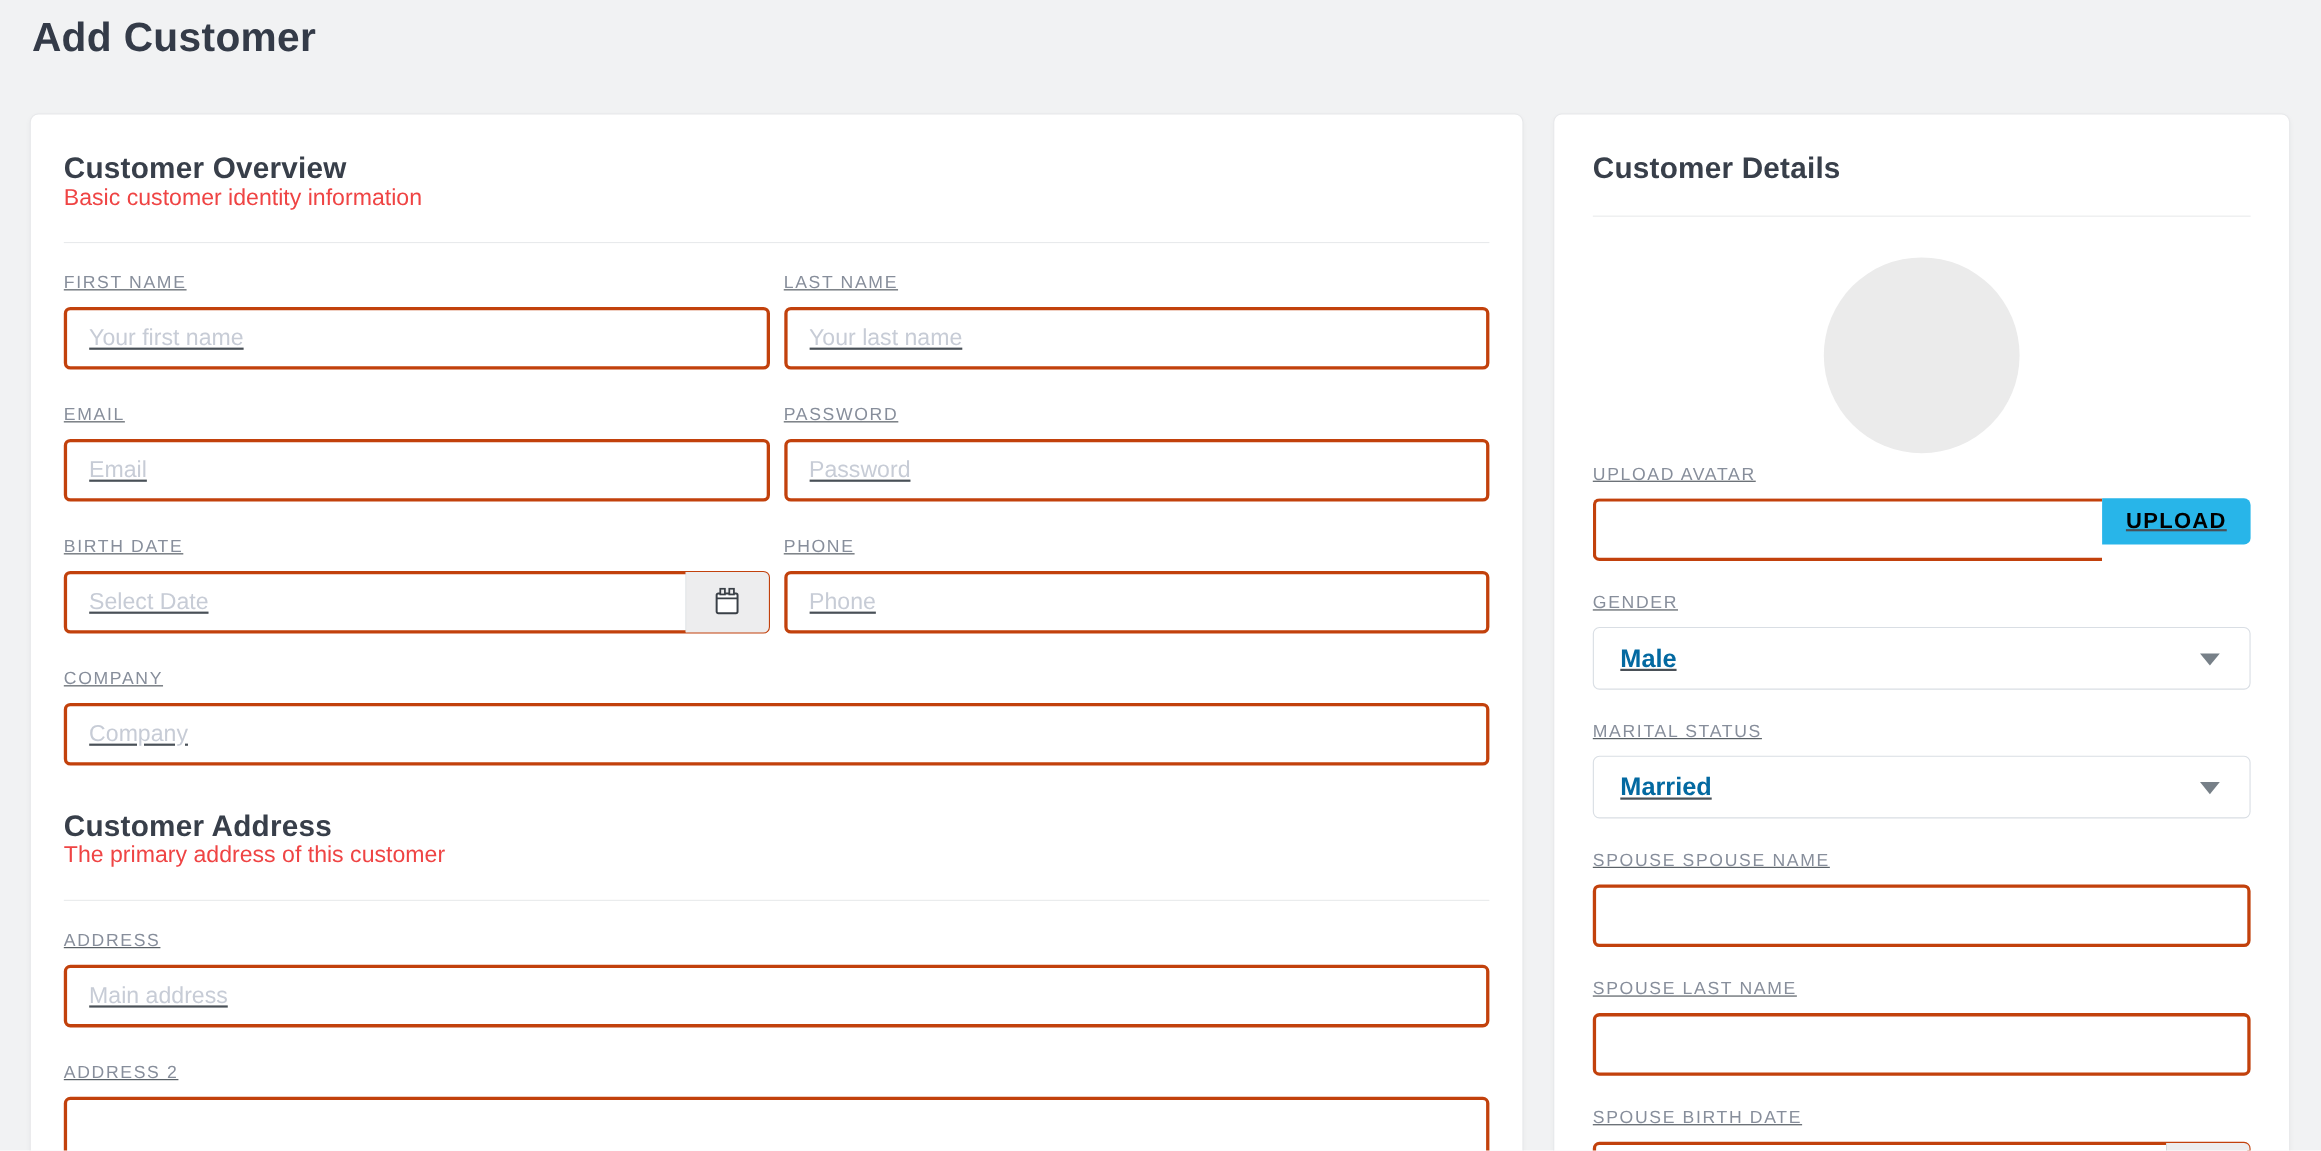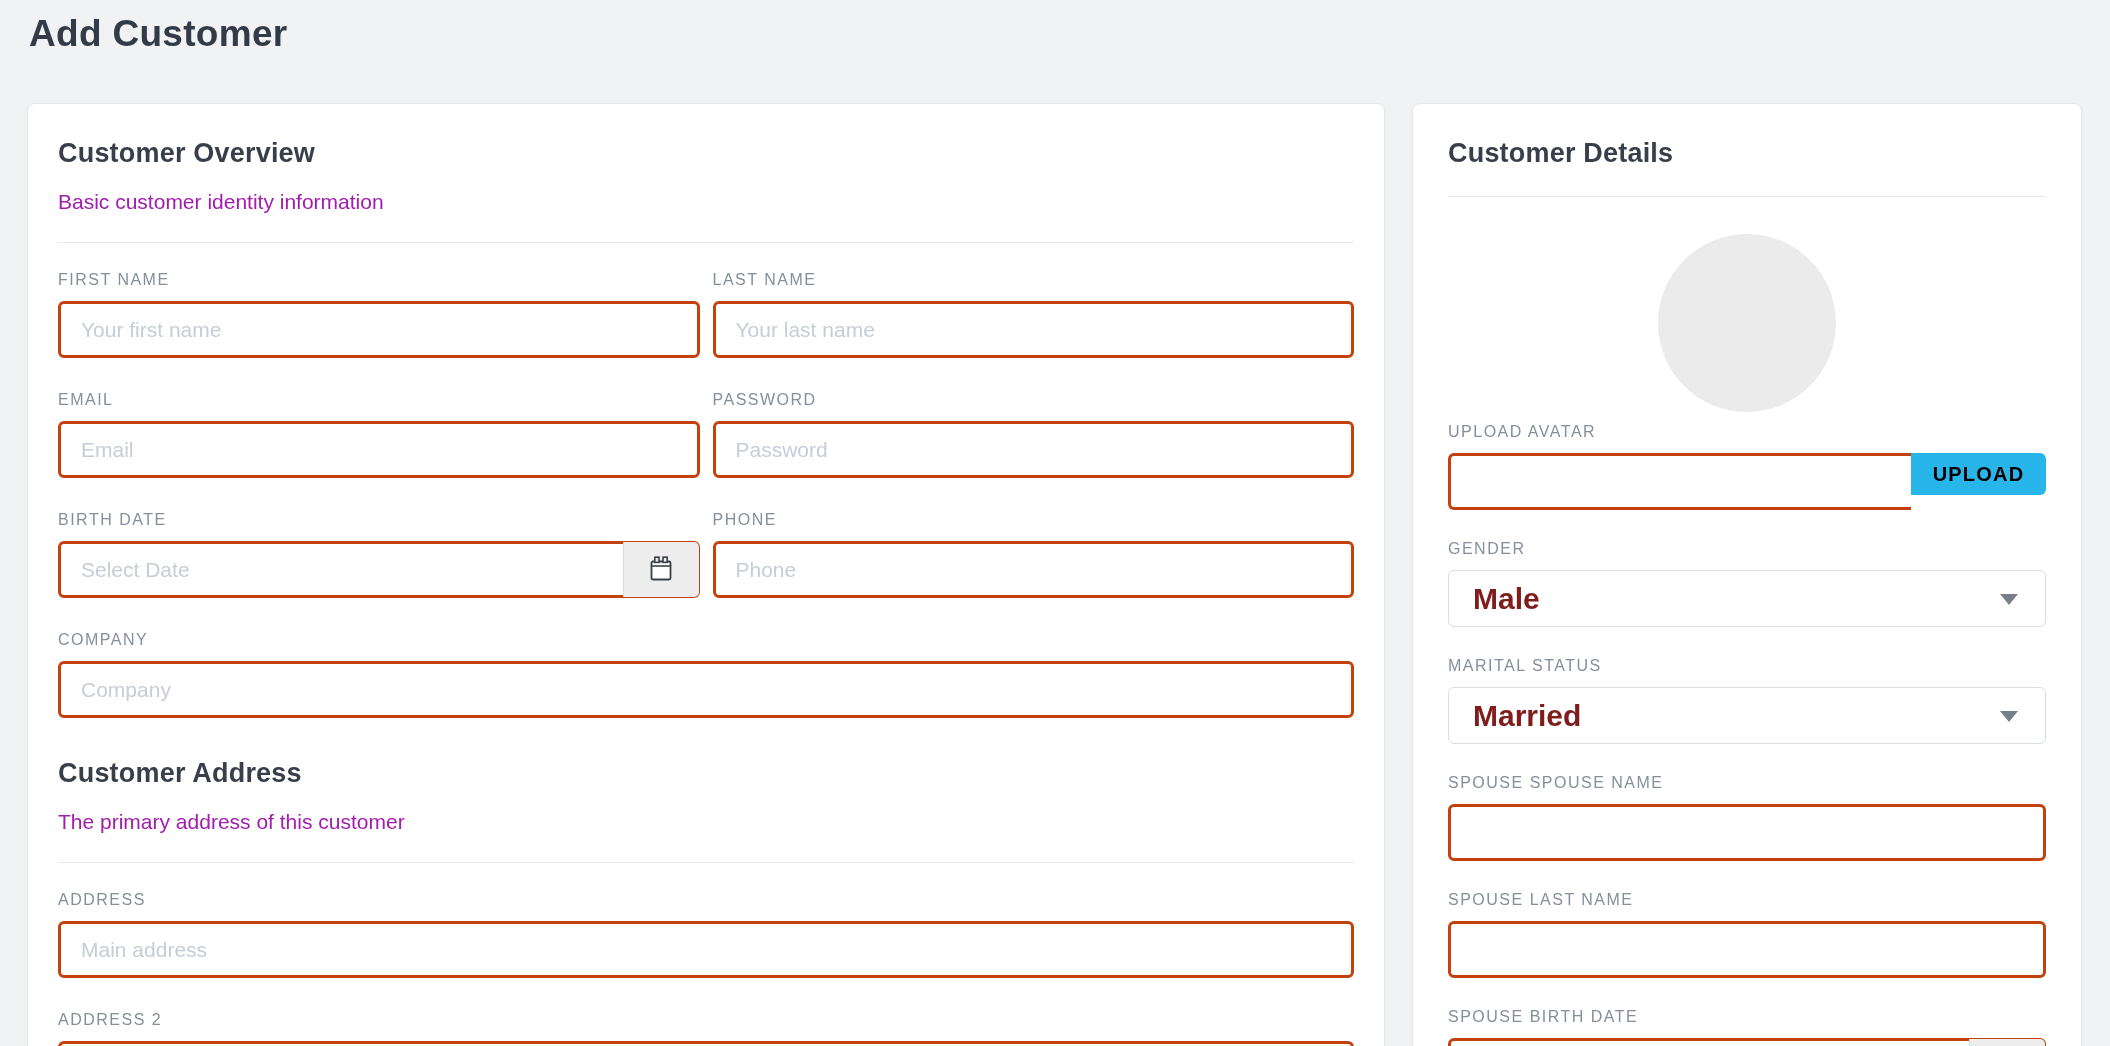--- a/index.html
+++ b/index.html
@@ -31,34 +31,33 @@
   .card-right { left: 1412px; width: 670px;  padding: 34px 35px; }
 
   .section-title {
     font-size: 27px;
     line-height: 30px;
     font-weight: bold;
     color: #383f4a;
     letter-spacing: 0.2px;
   }
   .section-subtitle {
-    margin-top: 22px;
     font-size: 21px;
     line-height: 24px;
-    color: #a21caf;
+    color: #ef4444;
   }
   .divider {
     border: none;
     border-top: 1px solid #e8eaec;
     margin: 28px 0;
   }
 
   .address-title { margin-top: 40px; }
 
-  .form-group { margin-bottom: 33px; }
+  .form-group { margin-bottom: 33px; text-decoration: underline; }
   .card-right .form-group { margin-bottom: 30px; }
 
   .field-label {
     display: block;
     font-size: 16px;
     line-height: 18px;
     letter-spacing: 1.5px;
     color: #878e9b;
     margin-bottom: 12px;
   }
@@ -123,23 +122,23 @@
     height: 57px;
     background: #fff;
     border: 1px solid #d9dee4;
     border-radius: 6px;
     display: flex;
     align-items: center;
     padding: 0 50px 0 24px;
     cursor: pointer;
   }
   .select-value {
-    font-size: 30px;
-    font-weight: bold;
-    color: #7f1d1d;
+    font-size: 23px;
+    font-weight: bold;
+    color: #0369a1;
   }
   .caret {
     position: absolute;
     right: 27px;
     top: 50%;
     margin-top: -5px;
     width: 0; height: 0;
     border-left: 9px solid transparent;
     border-right: 9px solid transparent;
     border-top: 11px solid #778088;

